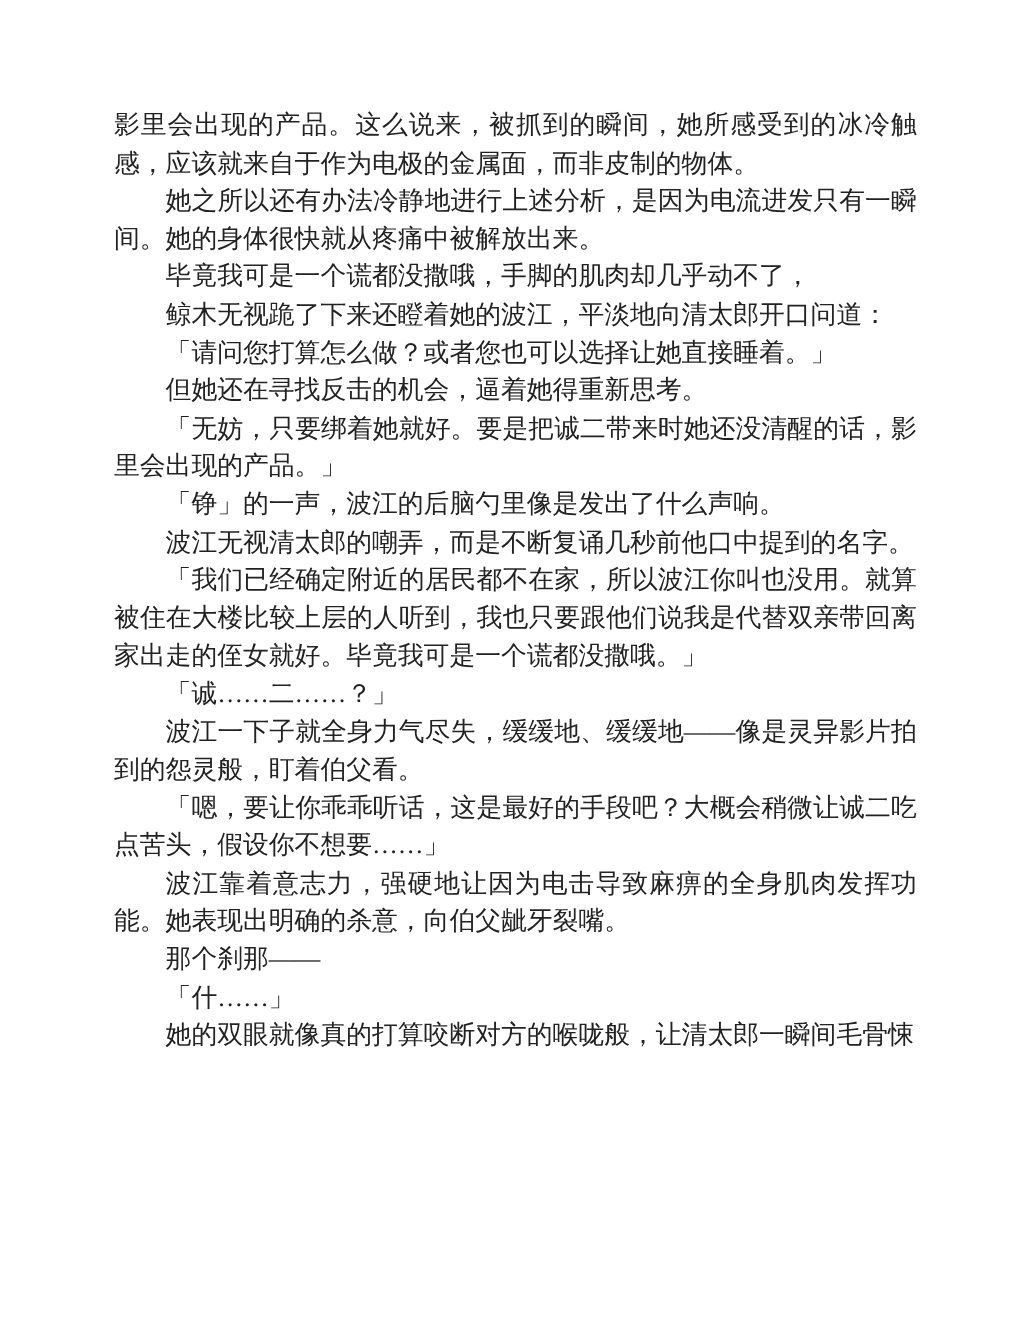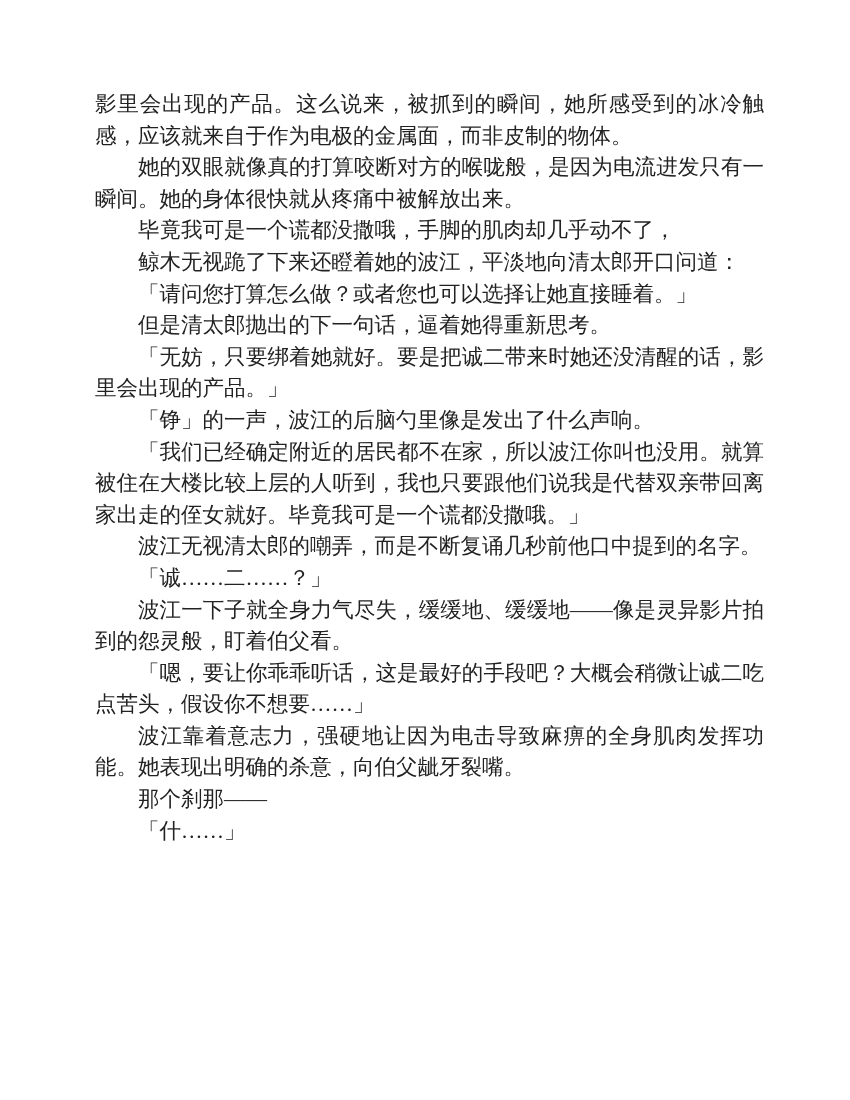--- a/index.html
+++ b/index.html
@@ -40,29 +40,30 @@
   .para.no-indent {
     text-indent: 0;
   }
 </style>
 </head>
 <body>
 
 <div class="page">
   <div class="text-column">
       <p class="para no-indent">影里会出现的产品。这么说来，被抓到的瞬间，她所感受到的冰冷触感，应该就来自于作为电极的金属面，而非皮制的物体。</p>
-      <p class="para">她的双眼就像真的打算咬断对方的喉咙般，是因为电流进发只有一瞬间。她的身体很快就从疼痛中被解放出来。</p>
+      <p class="para">她之所以还有办法冷静地进行上述分析，是因为电流进发只有一瞬间。她的身体很快就从疼痛中被解放出来。</p>
       <p class="para">毕竟我可是一个谎都没撒哦，手脚的肌肉却几乎动不了，</p>
       <p class="para">鲸木无视跪了下来还瞪着她的波江，平淡地向清太郎开口问道：</p>
       <p class="para">「请问您打算怎么做？或者您也可以选择让她直接睡着。」</p>
-      <p class="para">但是清太郎抛出的下一句话，逼着她得重新思考。</p>
+      <p class="para">但她还在寻找反击的机会，逼着她得重新思考。</p>
       <p class="para">「无妨，只要绑着她就好。要是把诚二带来时她还没清醒的话，影里会出现的产品。」</p>
       <p class="para">「铮」的一声，波江的后脑勺里像是发出了什么声响。</p>
+      <p class="para">波江无视清太郎的嘲弄，而是不断复诵几秒前他口中提到的名字。</p>
       <p class="para">「我们已经确定附近的居民都不在家，所以波江你叫也没用。就算被住在大楼比较上层的人听到，我也只要跟他们说我是代替双亲带回离家出走的侄女就好。毕竟我可是一个谎都没撒哦。」</p>
-      <p class="para">波江无视清太郎的嘲弄，而是不断复诵几秒前他口中提到的名字。</p>
       <p class="para">「诚……二……？」</p>
       <p class="para">波江一下子就全身力气尽失，缓缓地、缓缓地——像是灵异影片拍到的怨灵般，盯着伯父看。</p>
       <p class="para">「嗯，要让你乖乖听话，这是最好的手段吧？大概会稍微让诚二吃点苦头，假设你不想要……」</p>
       <p class="para">波江靠着意志力，强硬地让因为电击导致麻痹的全身肌肉发挥功能。她表现出明确的杀意，向伯父龇牙裂嘴。</p>
       <p class="para">那个刹那——</p>
       <p class="para">「什……」</p>
+      <p class="para">她的双眼就像真的打算咬断对方的喉咙般，让清太郎一瞬间毛骨悚</p>
     </div>
 </div>
 
 </body></html>

